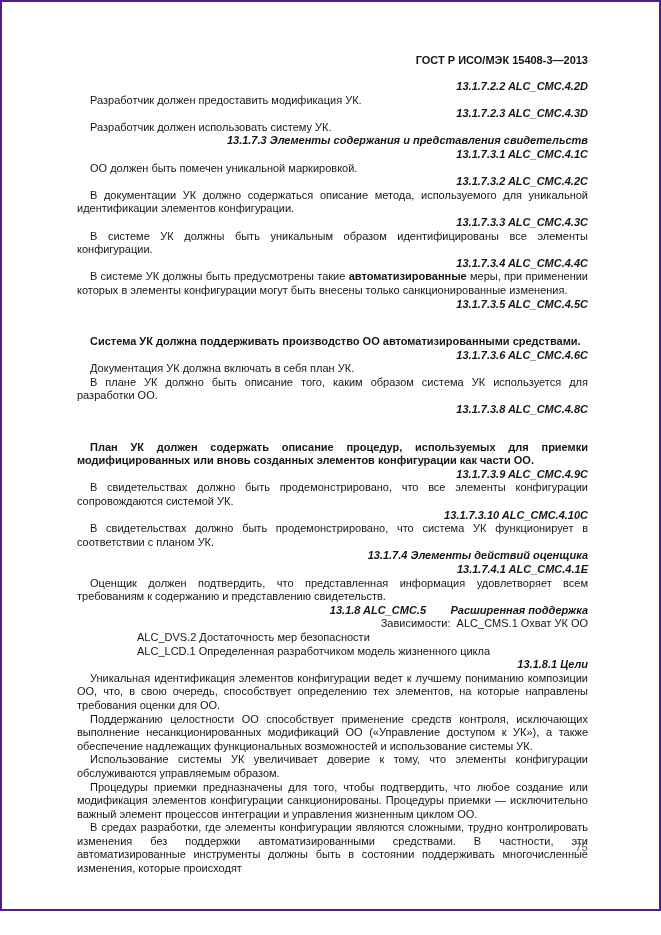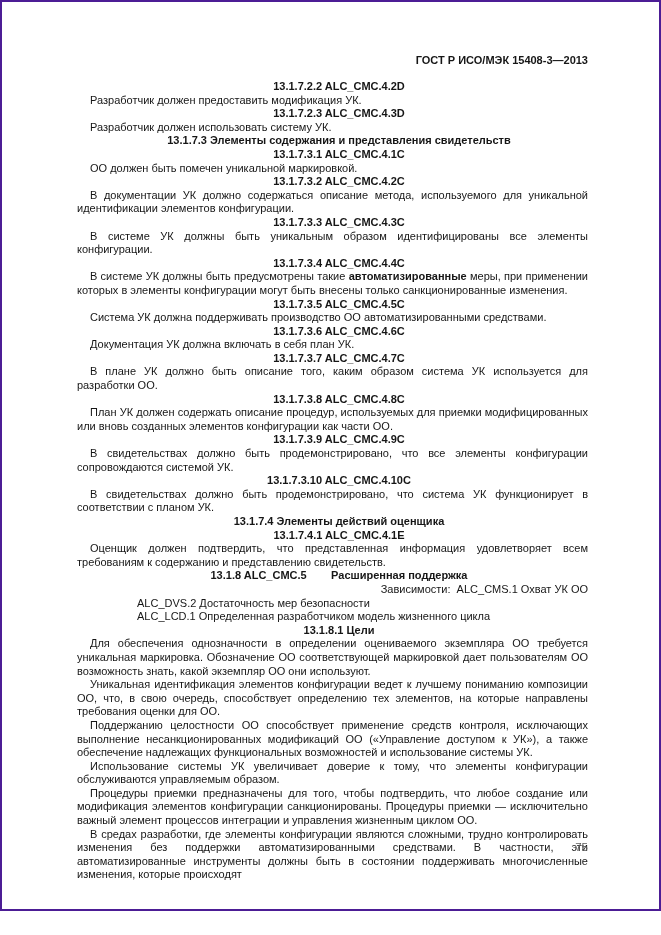--- a/index.html
+++ b/index.html
@@ -34,24 +34,26 @@
     left: 75px;
     right: 71px;
     text-align: justify;
   }
   .blk {
     margin: 0;
     text-indent: 13px;
   }
   .blk.h {
     font-weight: bold;
-    text-align: center;
+    text-align: right;
+    font-style: italic;
   }
   .blk.pb {
-    font-weight: normal;
+    font-weight: bold;
+    margin-top: 24px;
   }
   .blk.dep {
     text-align: right;
   }
   .blk.dep2 {
     margin-left: 60px;
     text-indent: 0;
     text-align: left;
   }
   .run-b {
@@ -82,37 +84,35 @@
       <div class="blk h">13.1.7.3.2 ALC_CMC.4.2C</div>
       <div class="blk p">В документации УК должно содержаться описание метода, используемого для уникальной идентификации элементов конфигурации.</div>
       <div class="blk h">13.1.7.3.3 ALC_CMC.4.3C</div>
       <div class="blk p">В системе УК должны быть уникальным образом идентифицированы все элементы конфигурации.</div>
       <div class="blk h">13.1.7.3.4 ALC_CMC.4.4C</div>
       <div class="blk p"><span>В системе УК должны быть предусмотрены такие </span><span class="run-b">автоматизированные</span><span> меры, при применении которых в элементы конфигурации могут быть внесены только санкционированные изменения.</span></div>
       <div class="blk h">13.1.7.3.5 ALC_CMC.4.5C</div>
       <div class="blk pb">Система УК должна поддерживать производство ОО автоматизированными средствами.</div>
       <div class="blk h">13.1.7.3.6 ALC_CMC.4.6C</div>
       <div class="blk p">Документация УК должна включать в себя план УК.</div>
-      <div class="blk h">13.1.7.3.7 ALC_CMC.4.7C</div>
       <div class="blk p">В плане УК должно быть описание того, каким образом система УК используется для разработки ОО.</div>
       <div class="blk h">13.1.7.3.8 ALC_CMC.4.8C</div>
       <div class="blk pb">План УК должен содержать описание процедур, используемых для приемки модифицированных или вновь созданных элементов конфигурации как части ОО.</div>
       <div class="blk h">13.1.7.3.9 ALC_CMC.4.9C</div>
       <div class="blk p">В свидетельствах должно быть продемонстрировано, что все элементы конфигурации сопровождаются системой УК.</div>
       <div class="blk h">13.1.7.3.10 ALC_CMC.4.10C</div>
       <div class="blk p">В свидетельствах должно быть продемонстрировано, что система УК функционирует в соответствии с планом УК.</div>
       <div class="blk h">13.1.7.4 Элементы действий оценщика</div>
       <div class="blk h">13.1.7.4.1 ALC_CMC.4.1E</div>
       <div class="blk p">Оценщик должен подтвердить, что представленная информация удовлетворяет всем требованиям к содержанию и представлению свидетельств.</div>
       <div class="blk h">13.1.8 ALC_CMC.5&nbsp;&nbsp;&nbsp;&nbsp;&nbsp;&nbsp;&nbsp;&nbsp;Расширенная поддержка</div>
       <div class="blk dep">Зависимости:&nbsp;&nbsp;ALC_CMS.1 Охват УК ОО</div>
       <div class="blk dep2">ALC_DVS.2 Достаточность мер безопасности</div>
       <div class="blk dep2">ALC_LCD.1 Определенная разработчиком модель жизненного цикла</div>
       <div class="blk h">13.1.8.1 Цели</div>
-      <div class="blk p">Для обеспечения однозначности в определении оцениваемого экземпляра ОО требуется уникальная маркировка. Обозначение ОО соответствующей маркировкой дает пользователям ОО возможность знать, какой экземпляр ОО они используют.</div>
       <div class="blk p">Уникальная идентификация элементов конфигурации ведет к лучшему пониманию композиции ОО, что, в свою очередь, способствует определению тех элементов, на которые направлены требования оценки для ОО.</div>
       <div class="blk p">Поддержанию целостности ОО способствует применение средств контроля, исключающих выполнение несанкционированных модификаций ОО («Управление доступом к УК»), а также обеспечение надлежащих функциональных возможностей и использование системы УК.</div>
       <div class="blk p">Использование системы УК увеличивает доверие к тому, что элементы конфигурации обслуживаются управляемым образом.</div>
       <div class="blk p">Процедуры приемки предназначены для того, чтобы подтвердить, что любое создание или модификация элементов конфигурации санкционированы. Процедуры приемки — исключительно важный элемент процессов интеграции и управления жизненным циклом ОО.</div>
       <div class="blk p">В средах разработки, где элементы конфигурации являются сложными, трудно контролировать изменения без поддержки автоматизированными средствами. В частности, эти автоматизированные инструменты должны быть в состоянии поддерживать многочисленные изменения, которые происходят</div>
     </div>
 
   <div class="page-number">75</div>
 </div>
 

